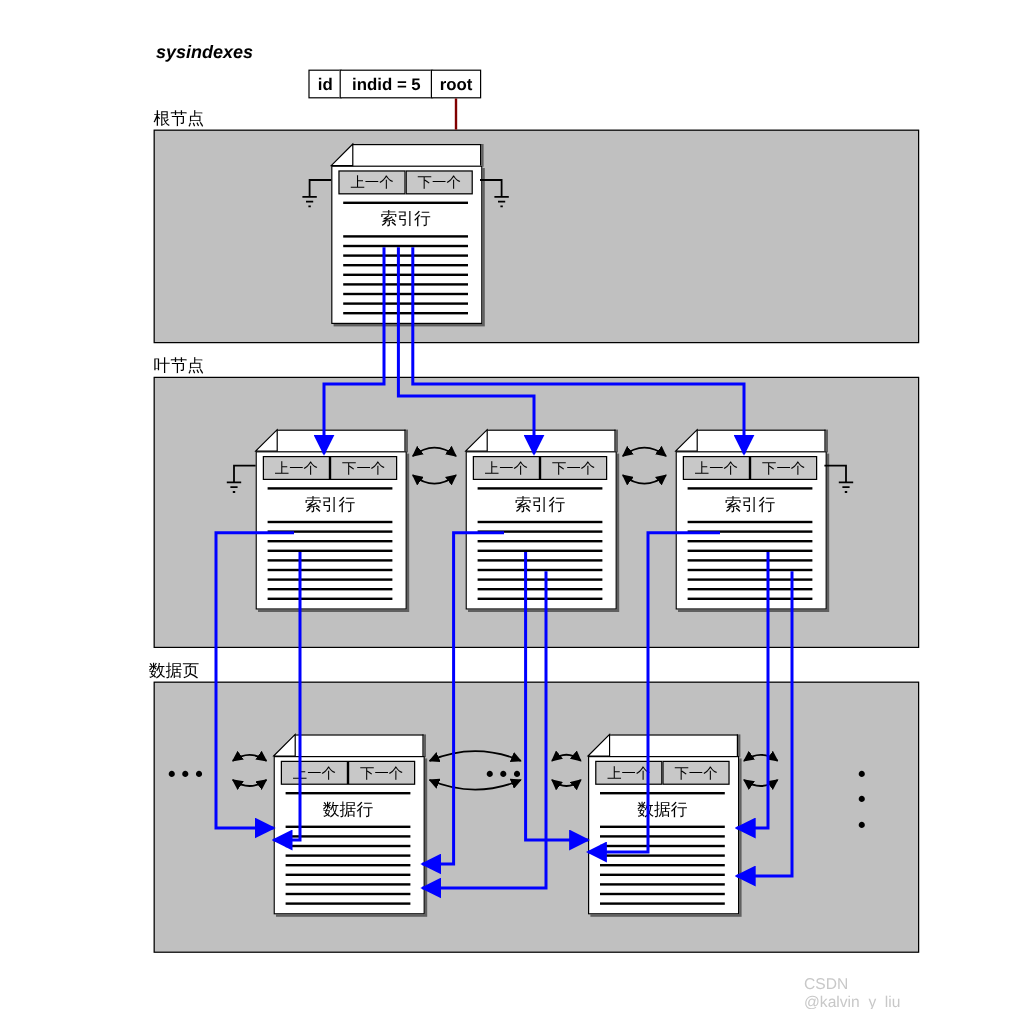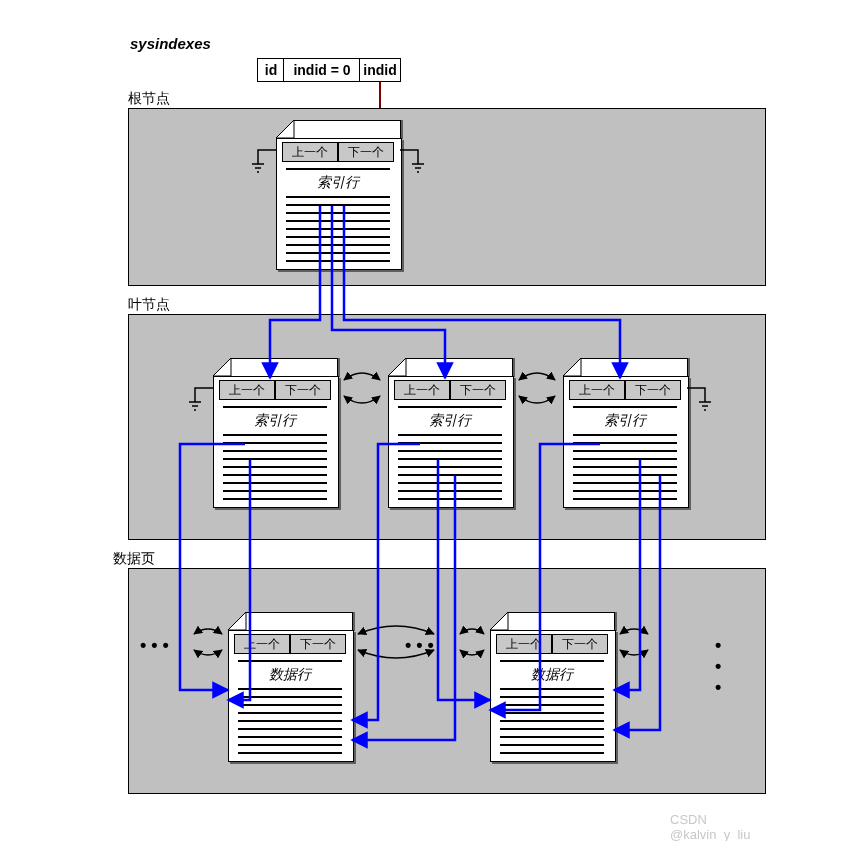--- a/index.html
+++ b/index.html
@@ -79,21 +79,20 @@
     font-family: "SimSun","宋体",serif;
   }
   .hdr.prev { left: 6px; width: 54px; }
   .hdr.next { left: 62px; width: 54px; }
   .page-label {
     position: absolute;
     left: 0; top: 54px; width: 124px;
     text-align: center;
     font-size: 14px;
     font-family: "SimSun","宋体",serif;
-    font-style: italic;
   }
   .lines {
     position: absolute;
     left: 10px; width: 104px;
     border-top: 2px solid #000;
   }
   .watermark {
     position: absolute;
     font-family: Arial, sans-serif;
     font-size: 13px;
@@ -109,30 +108,30 @@
   svg { position: absolute; left:0; top:0; pointer-events:none; }
 </style>
 </head>
 <body>
 
 <div class="canvas">
 
   <div class="title" style="left:130px; top:35px;">sysindexes</div>
 
   <div class="row-box" style="left:257px; top:58px; width:26px;">id</div>
-  <div class="row-box" style="left:283px; top:58px; width:76px;">indid = 0</div>
-  <div class="row-box" style="left:359px; top:58px; width:40px;">indid</div>
+  <div class="row-box" style="left:283px; top:58px; width:76px;">indid = 5</div>
+  <div class="row-box" style="left:359px; top:58px; width:40px;">root</div>
 
   <div class="section-label" style="left:128px; top:90px;">根节点</div>
   <div class="panel" style="left:128px; top:108px; width:636px; height:176px;"></div>
 
   <div class="section-label" style="left:128px; top:296px;font-family:Liberation Mono, monospace;">叶节点</div>
   <div class="panel" style="left:128px; top:314px; width:636px; height:224px;"></div>
 
-  <div class="section-label" style="left:113px; top:550px;">数据页</div>
+  <div class="section-label" style="left:124px; top:550px;">数据页</div>
   <div class="panel" style="left:128px; top:568px; width:636px; height:224px;"></div>
 
   <div class="page" style="left:276px; top:120px;">
     <div class="page-top"></div>
       <div class="page-body"></div>
     <svg width="20" height="20" style="left:-1px;top:-1px;">
         <polygon points="1,19 19,1 19,19" fill="#fff" stroke="#000"></polygon>
       </svg>
     <div class="hdr prev">上一个</div>
     <div class="hdr next">下一个</div>

